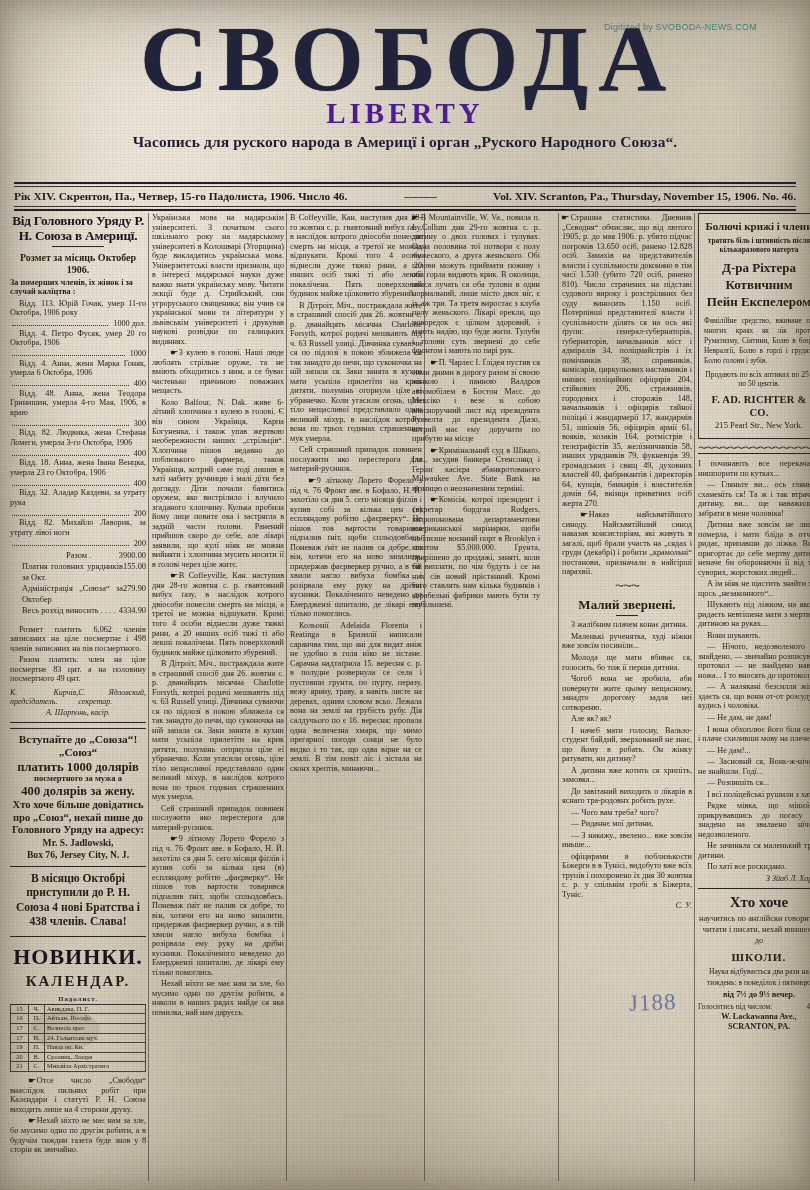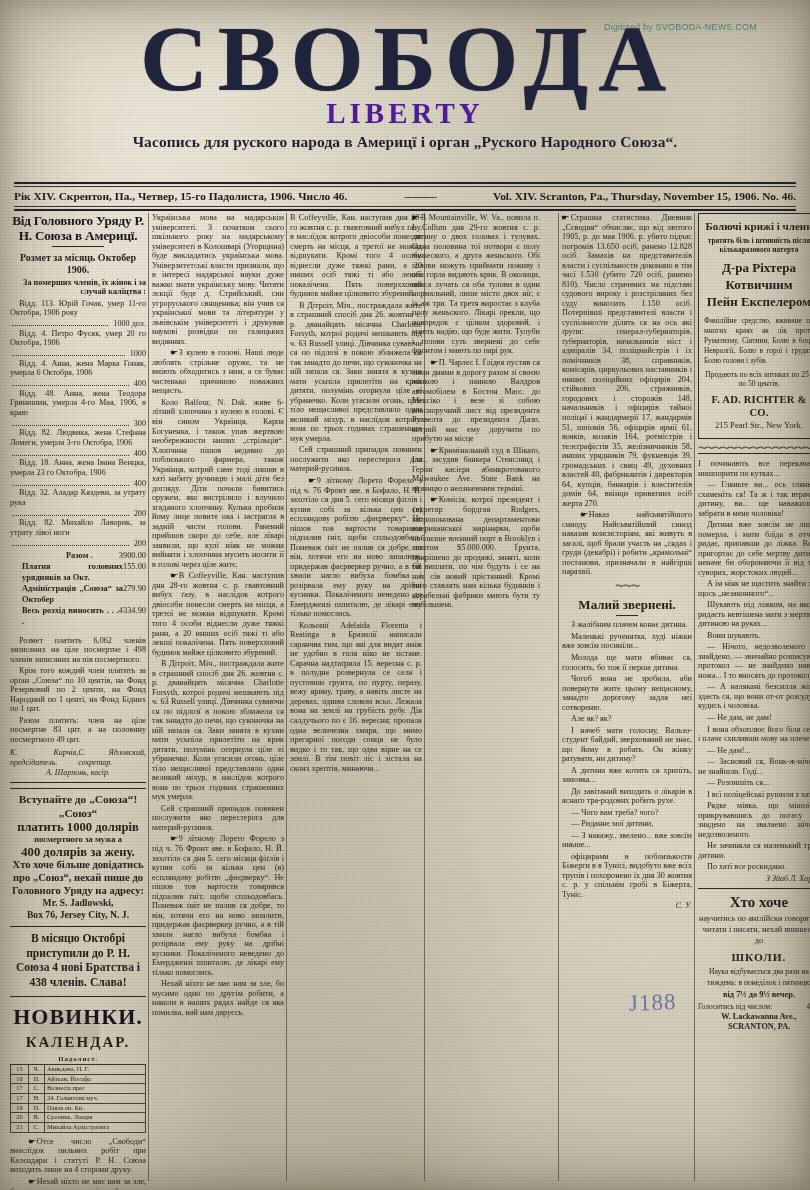--- a/index.html
+++ b/index.html
@@ -81,37 +81,37 @@
   .c4{left:402px;width:128px;}
   .c5{left:552px;width:130px;}
   .c6{left:688px;width:122px;}
 
   
   .hd-main{
     font-size:13.2px;font-weight:700;text-align:center;line-height:1.15;
     letter-spacing:-.2px;color:#181520;margin:0 0 2px 0;
   }
   .hd-sub{font-size:10px;font-weight:700;text-align:center;margin:5px 0 2px;}
-  .hd-note{font-size:8.2px;font-weight:700;text-align:right;margin:1px 0 2px;}
+  .hd-note{font-size:8.2px;font-weight:700;text-align:left;margin:1px 0 2px;}
   .sep-short{width:52px;height:0;border-top:1.4px solid #2b2822;margin:3px auto 4px;}
   .sep-full{width:100%;height:0;border-top:1.6px solid #2b2822;margin:5px 0;}
   .sep-wave{
     text-align:center;font-size:9px;letter-spacing:-1px;color:#2b2822;margin:4px 0 3px;
   }
 
   p{margin:0 0 2px 0;text-indent:9px;}
   p.noind{text-indent:0;}
 
   
   .lrow{display:flex;align-items:baseline;font-size:8.2px;line-height:1.18;}
   .lrow .dots{flex:1 1 auto;border-bottom:1px dotted #3a352c;margin:0 2px 2.5px;min-width:6px;}
   .lrow .amt{flex:0 0 auto;text-align:right;font-weight:400;padding-left:3px;}
   .entry{font-size:8.2px;line-height:1.18;text-align:justify;text-indent:9px;margin-bottom:1px;}
   .tot{display:flex;justify-content:space-between;font-size:8.4px;line-height:1.3;}
-  .tot .lbl{padding-left:12px;font-weight:bold;}
+  .tot .lbl{padding-left:12px;}
   .signs{display:flex;justify-content:space-between;font-size:8px;font-style:italic;margin-top:4px;}
   .signs2{text-align:center;font-size:8px;font-style:italic;margin-top:1px;}
 
   
   .promo{border-top:1.6px solid #2b2822;border-bottom:1.6px solid #2b2822;padding:4px 0 5px;margin:2px 0 0;text-align:center;}
   .promo .l1{font-size:11.4px;font-weight:700;line-height:1.2;}
   .promo .l2{font-size:11.4px;font-weight:700;}
   .promo .l3{font-size:12.6px;font-weight:700;}
   .promo .l4{font-size:8.6px;font-weight:700;}
   .promo .l5{font-size:12.6px;font-weight:700;}
@@ -287,21 +287,20 @@
             <span class="lbl">Адмінїстрація „Союза“ за Октобер</span>
             <span>279.90</span>
           </div>
           <div class="tot">
             <span class="lbl">Весь розхід виносить .   .   .   .</span>
             <span>4334.90</span>
           </div>
         </div>
 
         <p style="margin-top:8px;">Розмет платить 6,062 членів записаних на цїле посмертне і 498 членів записаних на пів посмертного.</p>
-        <p>Крім того кождий член платить за орґан „Союза“ по 10 центів, на Фонд Резервовий по 2 центи, на Фонд Народний по 1 центі, на Фонд Бідних по 1 цнт.</p>
         <p>Разом платить: член на цїле посмертне 83 цнт. а на половину посмертного 49 цнт.</p>
 
         <div class="signs">
           <span>К. Кирчів, предсїдатель.</span>
           <span>С. Ядловский, секретар.</span>
         </div>
         <div class="signs2">А. Шарпонь, касїр.</div>
 
         <div class="sep-full"></div>
 

